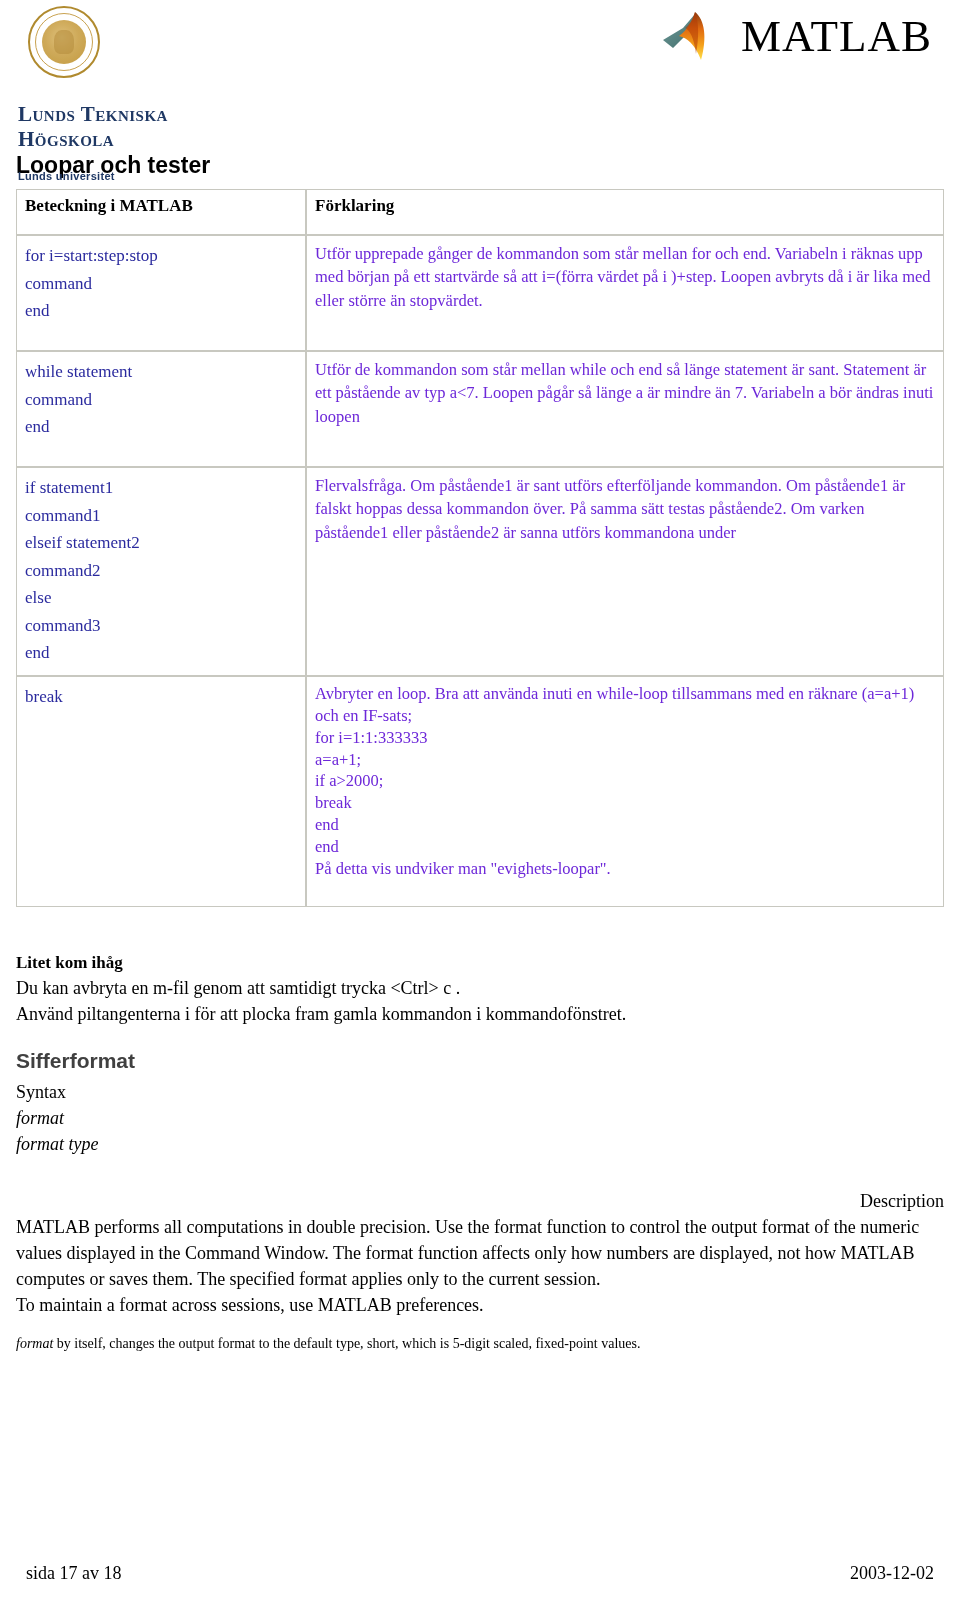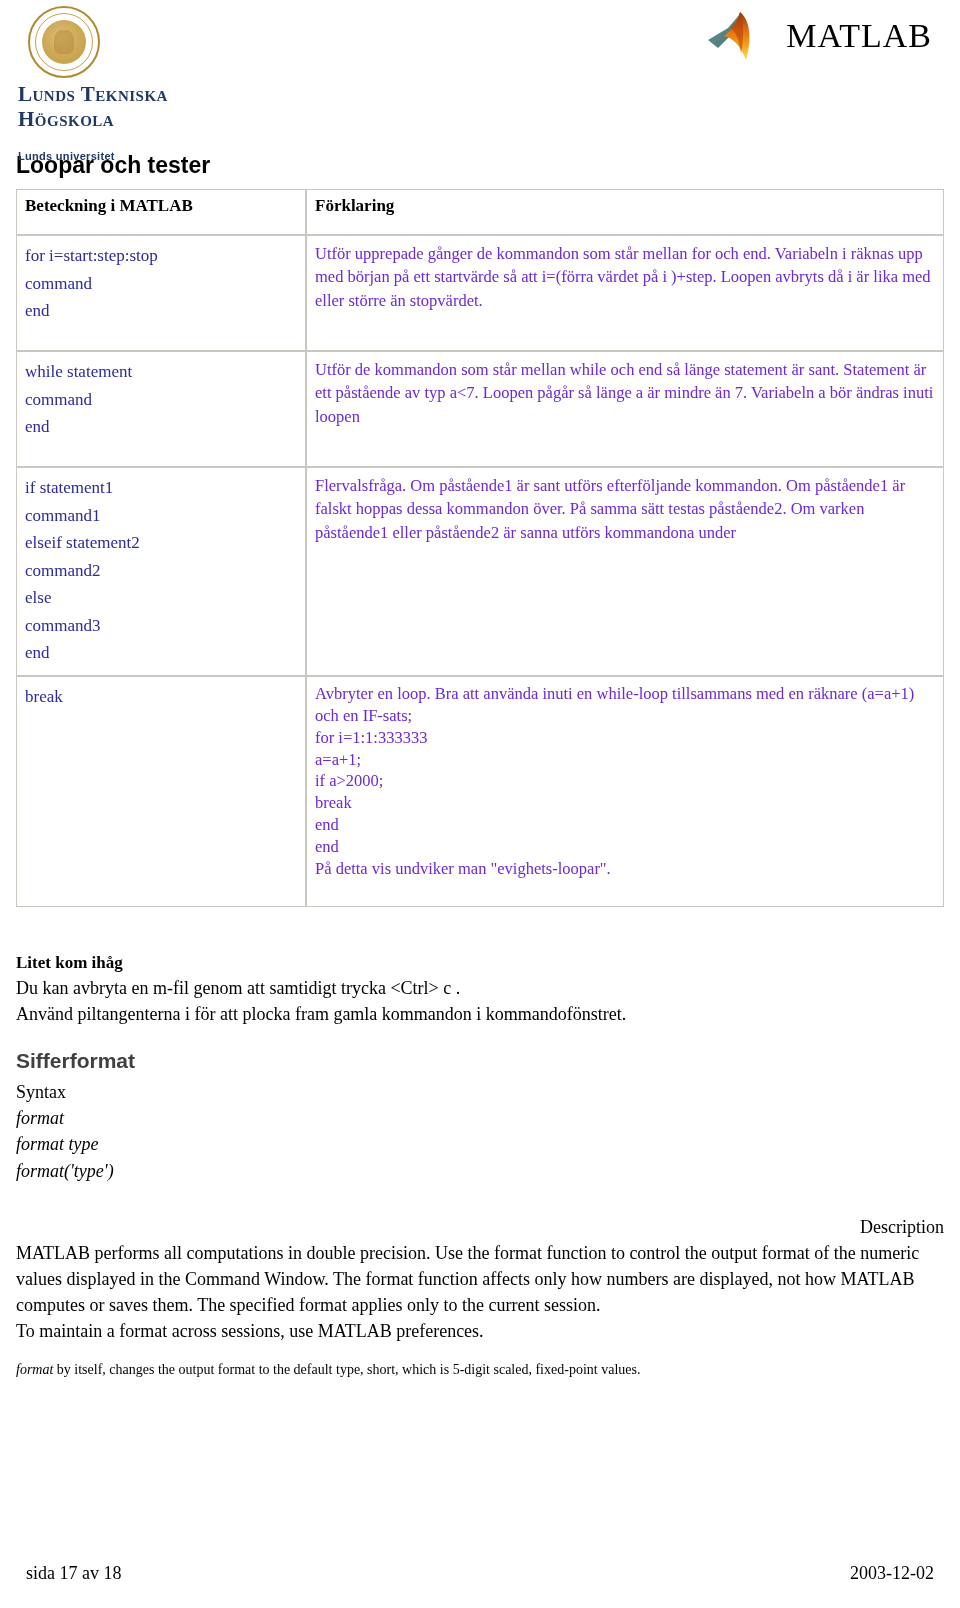--- a/index.html
+++ b/index.html
@@ -60,21 +60,21 @@
     position: absolute;
     left: 28%;
     top: 22%;
     width: 44%;
     height: 56%;
     background: #a8791a;
     opacity: .55;
     border-radius: 40% 40% 30% 30%;
   }
   .lth-name {
-    margin-top: 4px;
+    margin-top: 24px;
     font-family: "Liberation Serif", "DejaVu Serif", serif;
     font-size: 21px;
     font-variant: small-caps;
     font-weight: bold;
     letter-spacing: .5px;
     color: #1f3864;
   }
   .lth-sub {
     font-family: "Liberation Sans", "DejaVu Sans", sans-serif;
     font-size: 11px;
@@ -90,21 +90,21 @@
     display: flex;
     align-items: center;
     gap: 18px;
   }
   .matlab-membrane {
     width: 62px;
     height: 56px;
   }
   .matlab-word {
     font-family: "Liberation Serif", "DejaVu Serif", serif;
-    font-size: 34px;
+    font-size: 45px;
     letter-spacing: 1px;
     color: #000000;
   }
 
   
   .page {
     padding: 0 16px;
     box-sizing: border-box;
   }
   h1.section-title {
@@ -295,21 +295,20 @@
     <div class="para">Du kan avbryta en m-fil genom att samtidigt trycka &lt;Ctrl&gt; c .</div>
     <div class="para">Använd piltangenterna i för att plocka fram gamla kommandon i kommandofönstret.</div>
   </div>
 
   <h2 class="section-title">Sifferformat</h2>
 
   <div class="syntax-list">
     <div>Syntax</div>
     <div class="italic">format</div>
     <div class="italic">format type</div>
-    <div class="italic">format('type')</div>
   </div>
 
   <div class="desc-block">
     <div class="desc-head">Description</div>
     <div class="desc-body">MATLAB performs all computations in double precision. Use the format function to control the output format of the numeric values displayed in the Command Window. The format function affects only how numbers are displayed, not how MATLAB computes or saves them. The specified format applies only to the current session.</div>
     <div class="desc-body">To maintain a format across sessions, use MATLAB preferences.</div>
   </div>
 
   <div class="tail-block">
     <span class="italic">format</span><span> by itself, changes the output format to the default type, short, which is 5-digit scaled, fixed-point values.</span>

